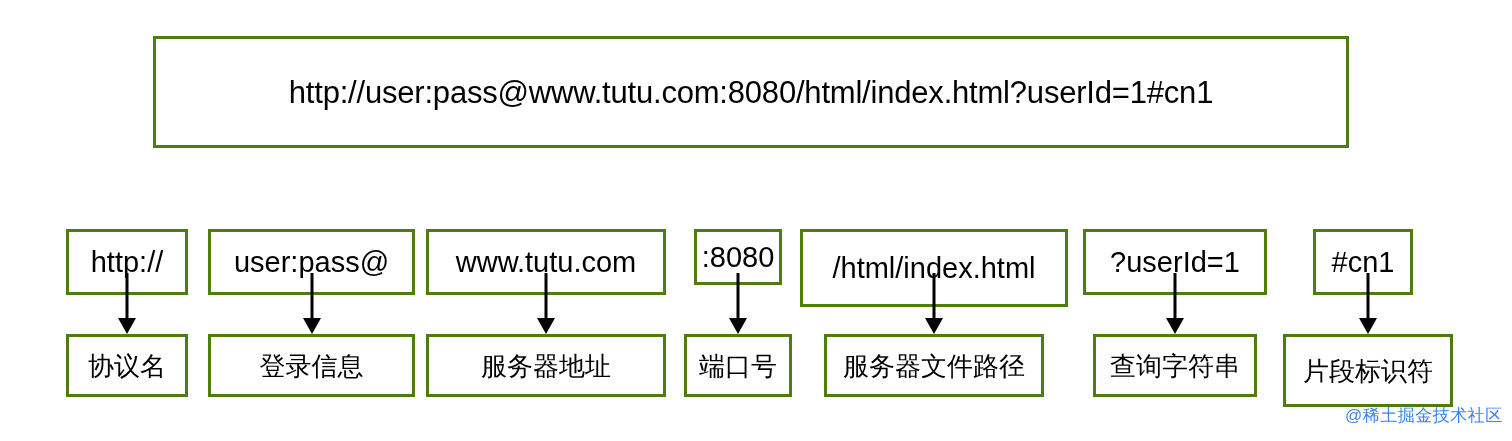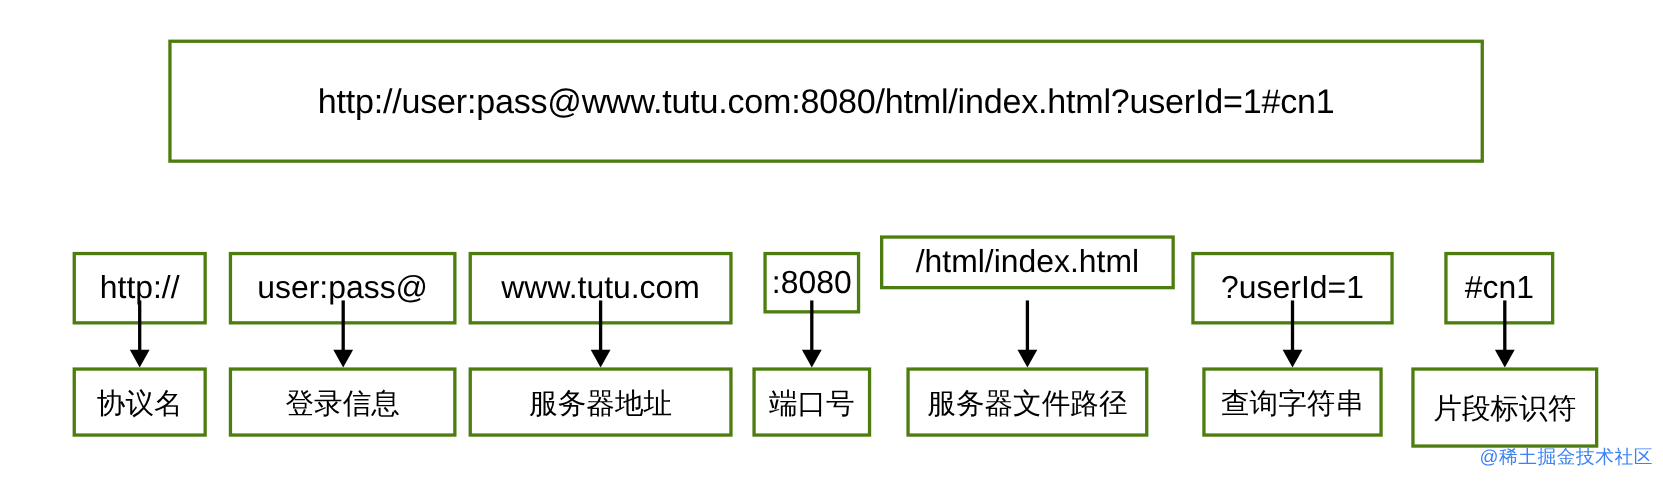--- a/index.html
+++ b/index.html
@@ -120,21 +120,21 @@
       </div>
       <div class="node label-box" style="left: 684px; top: 334px; width: 108px; height: 63px;">
         <span>端口号</span>
       </div>
       <div class="arrow" style="left: 724px; top: 273px; width: 28px; height: 61px;">
         <svg width="28" height="61" viewBox="0 0 28 61">
           <line x1="14" y1="0" x2="14" y2="48" stroke="#000000" stroke-width="3"></line>
           <polygon points="5,45 23,45 14,61" fill="#000000"></polygon>
         </svg>
       </div>
-      <div class="node part-box" style="left: 800px; top: 192px; width: 268px; height: 49px;">
+      <div class="node part-box" style="left: 800px; top: 207px; width: 268px; height: 78px;">
         <span>/html/index.html</span>
       </div>
       <div class="node label-box" style="left: 824px; top: 334px; width: 220px; height: 63px;">
         <span>服务器文件路径</span>
       </div>
       <div class="arrow" style="left: 920px; top: 273px; width: 28px; height: 61px;">
         <svg width="28" height="61" viewBox="0 0 28 61">
           <line x1="14" y1="0" x2="14" y2="48" stroke="#000000" stroke-width="3"></line>
           <polygon points="5,45 23,45 14,61" fill="#000000"></polygon>
         </svg>

